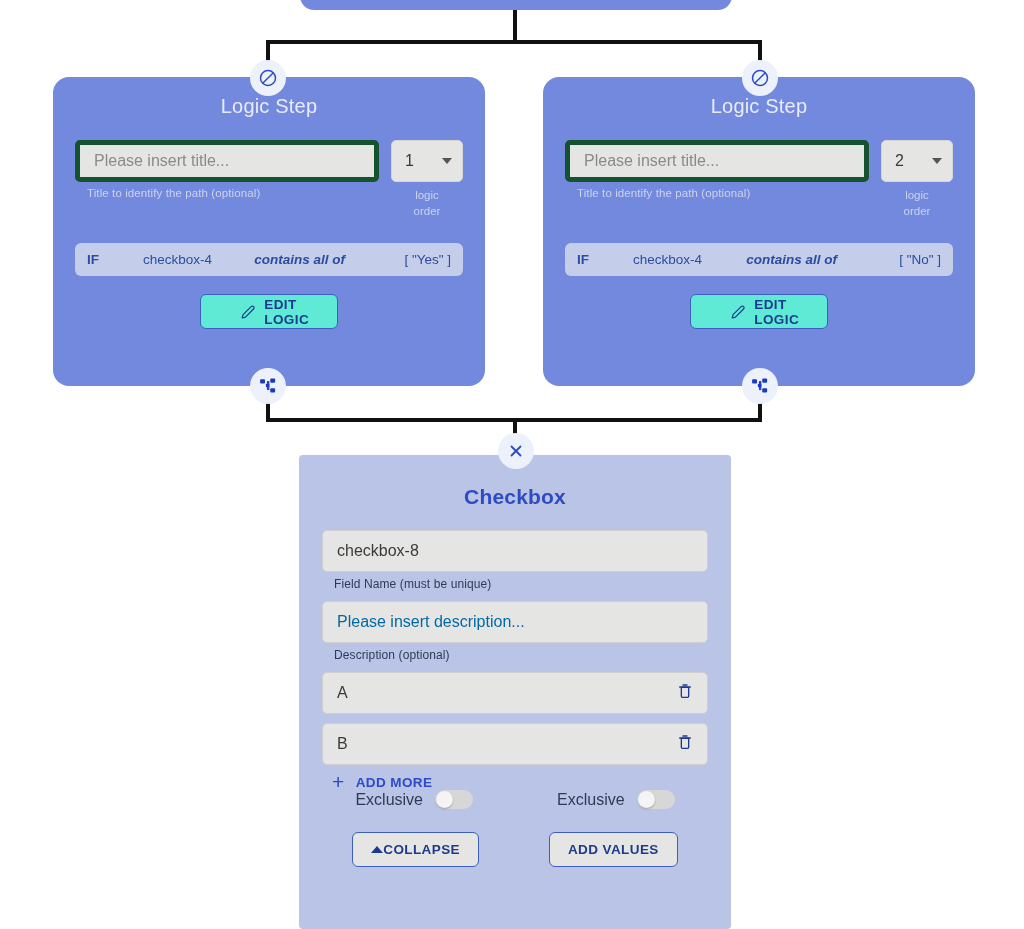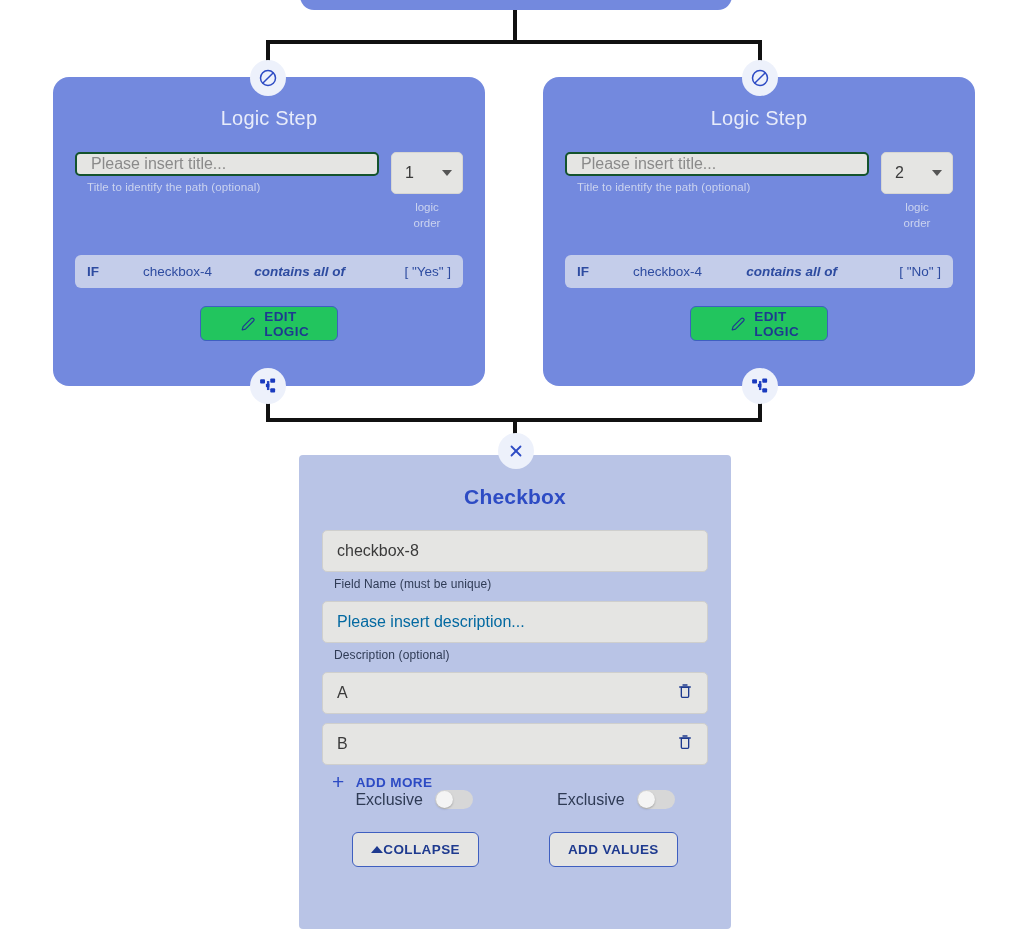--- a/index.html
+++ b/index.html
@@ -42,36 +42,36 @@
   }
   .logic-card.left  { left: 53px; }
   .logic-card.right { left: 543px; }
 
   .logic-title {
     text-align: center;
     color: #e8ecfa;
     font-size: 20px;
     font-weight: 400;
     letter-spacing: 0.2px;
-    margin-top: 30px;
+    margin-top: 18px;
   }
 
   .row-title {
     display: flex;
     align-items: flex-start;
     padding: 0 22px;
     margin-top: 22px;
     gap: 12px;
   }
   .title-col { flex: 1; }
   .field {
     width: 100%;
-    height: 24px;
+    height: 42px;
     background: #e5e5e3;
-    border: 2px solid #14532d;
+    border: 5px solid #14532d;
     border-radius: 5px;
     display: flex;
     align-items: center;
     padding: 0 14px;
     font-size: 16px;
     color: #8a8a8a;
     font-weight: 400;
   }
   .helper {
     font-size: 11.5px;
@@ -122,21 +122,21 @@
   }
   .if-kw   { font-weight: 700; width: 56px; }
   .if-fld  { flex: 1; font-weight: 400; }
   .if-op   { flex: 1.35; font-weight: 700; font-style: italic; text-align: left; }
   .if-val  { font-weight: 400; white-space: nowrap; }
 
   .edit-btn {
     margin: 18px auto 0 auto;
     width: 138px;
     height: 35px;
-    background: #22c55e;
+    background: #5eead4;
     border: 1px solid #3f5fc0;
     border-radius: 6px;
     display: flex;
     align-items: center;
     gap: 9px;
     color: #1e3a8f;
     font-size: 13.5px;
     font-weight: 700;
     letter-spacing: 0.4px;
     cursor: pointer;

